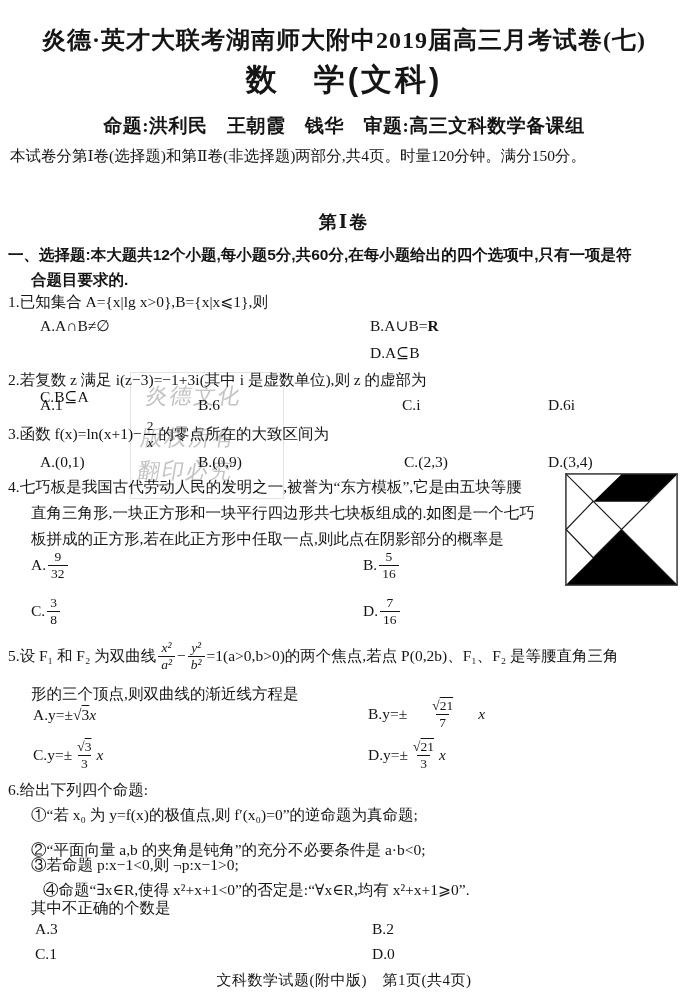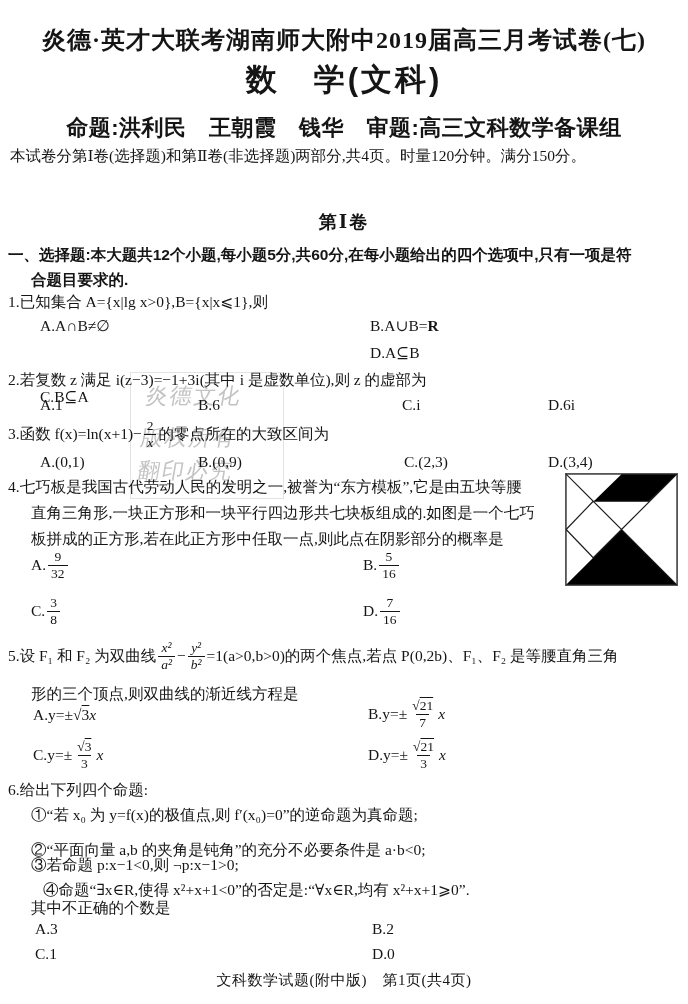--- a/index.html
+++ b/index.html
@@ -5,21 +5,21 @@
   html,body{margin:0;padding:0;background:#ffffff;}
   .page{
     position:relative;width:688px;height:1004px;background:#ffffff;overflow:hidden;
     font-family:"Liberation Serif","DejaVu Serif",serif;color:#151515;font-size:15.5px;
   }
   .abs{position:absolute;white-space:nowrap;}
   .center{left:0;right:0;text-align:center;}
   .hei{font-family:"Liberation Sans","DejaVu Sans",sans-serif;font-weight:bold;}
   .exam-title{top:24px;font-size:24px;font-weight:bold;letter-spacing:1px;font-family:"Liberation Serif","DejaVu Serif",serif;}
   .subject-title{top:59px;font-size:31px;letter-spacing:3px;}
-  .authors{top:113px;font-size:22px;letter-spacing:.5px;}
+  .authors{top:113px;font-size:19px;letter-spacing:.5px;font-family:Liberation Serif, serif;}
   .intro{top:146px;left:10px;font-size:15.5px;}
   .sec-title{top:210px;font-size:18px;font-weight:600;letter-spacing:2px;}
   .rubric{font-size:15.5px;}
   .opt{font-size:15.5px;}
   .mline{display:flex;align-items:center;}
   .frac{display:inline-flex;flex-direction:column;align-items:center;line-height:1.15;font-size:13.5px;margin:0 2px;vertical-align:middle;}
   .frac .num{padding:0 3px;display:block;}
   .frac .den{padding:0 3px;display:block;border-top:1px solid #151515;}
   .it{font-style:italic;}
   .rad{text-decoration:overline;}
@@ -133,21 +133,21 @@
     <span>=1(a&gt;0,b&gt;0)的两个焦点,若点 P(0,2b)、F₁、F₂ 是等腰直角三角</span>
   </div>
   <div class="abs" style="top:684px;left:31px;">形的三个顶点,则双曲线的渐近线方程是</div>
 
   <div class="abs mline" style="top:703px;left:33px;height:24px;">
     <span>A.y=±</span>
     <span>√</span>
       <span class="rad">3</span>
       <span class="it">x</span>
   </div>
-  <div class="abs mline" style="top:690px;left:368px;height:48px;">
+  <div class="abs mline" style="top:690px;left:368px;height:48px;gap:20px;">
     <span>B.y=±</span>
     <span class="frac">
         <span class="num"><span>√</span><span class="rad">21</span></span>
         <span class="den">7</span>
       </span>
     <span class="it">x</span>
   </div>
   <div class="abs mline" style="top:731px;left:33px;height:48px;">
     <span>C.y=±</span>
     <span class="frac">

